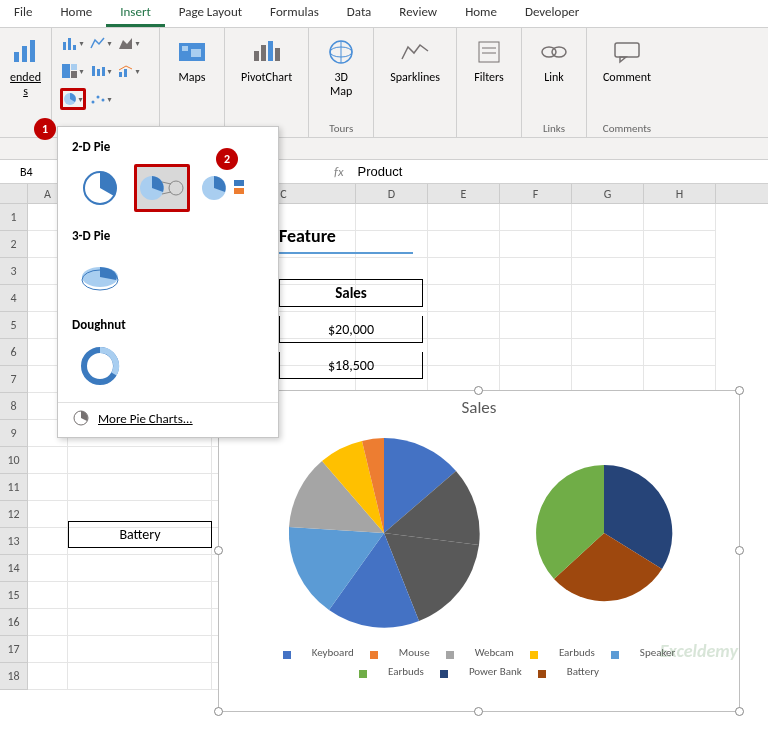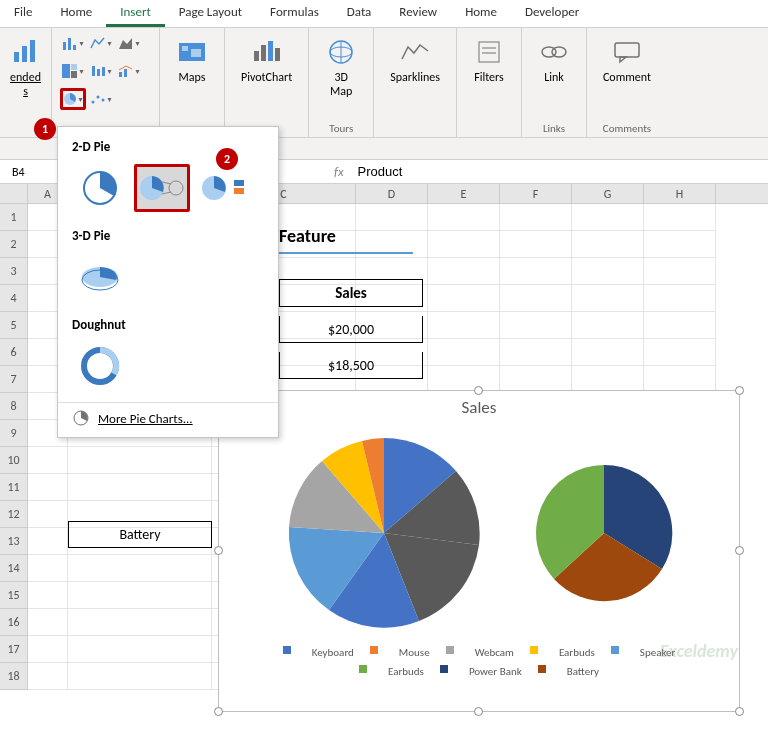--- a/index.html
+++ b/index.html
@@ -29,21 +29,21 @@
 .pie-menu { position: absolute; left: 57px; top: 126px; width: 222px; background: #fff; border: 1px solid #c6c6c6; box-shadow: 2px 2px 6px rgba(0,0,0,0.2); z-index: 40; padding: 8px 0 4px; }
 .pie-menu .section-title { font-weight: 600; padding: 4px 14px; font-size: 13px; }
 .pie-menu .pie-row { display: flex; gap: 6px; padding: 6px 14px 12px; }
 .pie-thumb { width: 56px; height: 48px; display: flex; align-items: center; justify-content: center; cursor: pointer; border-radius: 2px; }
 .pie-thumb.highlighted { border: 3px solid #c00000; background: #d8d8d8; }
 .more-link { padding: 6px 14px; display: flex; align-items: center; gap: 8px; cursor: pointer; border-top: 1px solid #e0e0e0; }
 .more-link span { text-decoration: underline; }
 
 
 .formula-row { display: flex; height: 24px; border-bottom: 1px solid #d0d0d0; align-items: center; }
-.name-box { width: 62px; border-right: 1px solid #d0d0d0; padding-left: 12px; font-size: 12px; height: 100%; display: flex; align-items: center; }
+.name-box { width: 62px; border-right: 1px solid #d0d0d0; padding-left: 20px; font-size: 12px; height: 100%; display: flex; align-items: center; }
 .fx-area { display: flex; align-items: center; flex: 1; margin-left: 48px; }
 .fx-label { font-style: italic; color: #888; padding: 0 8px; }
 .fx-input { border: none; outline: none; flex: 1; font-size: 13px; padding-left: 6px; }
 
 
 .sheet { position: relative; }
 .col-headers { display: flex; height: 20px; background: #e6e6e6; border-bottom: 1px solid #ccc; }
 .corner { width: 28px; border-right: 1px solid #ccc; background: #e6e6e6; }
 .col-h { border-right: 1px solid #ccc; text-align: center; font-size: 12px; color: #555; display: flex; align-items: center; justify-content: center; }
 .col-A { width: 40px; }
@@ -65,21 +65,21 @@
 .data-table .td { border: 1.5px solid #000; border-top: none; text-align: center; height: 27px; display: flex; align-items: center; justify-content: center; font-size: 14px; margin-top: 9px; }
 
 .battery-cell { position: absolute; left: 68px; top: 337px; width: 144px; height: 27px; border: 1.5px solid #000; display: flex; align-items: center; justify-content: center; font-size: 14px; }
 
 
 .chart-box { position: absolute; left: 218px; top: 206px; width: 522px; height: 322px; background: #fff; border: 1px solid #bfbfbf; }
 .chart-handle { width: 9px; height: 9px; background: #fff; border: 1px solid #888; border-radius: 50%; position: absolute; }
 .chart-title { text-align: center; font-size: 17px; color: #595959; margin-top: 6px; }
 .chart-body { display: flex; align-items: center; justify-content: center; gap: 40px; margin-top: 10px; }
 .legend { display: flex; flex-wrap: wrap; justify-content: center; gap: 6px 16px; padding: 8px 30px 4px; font-size: 11px; color: #595959; }
-.legend-item { display: flex; align-items: flex-start; gap: 21px; }
+.legend-item { display: flex; align-items: flex-end; gap: 21px; }
 .legend-sw { width: 8px; height: 8px; }
 
 .watermark { position: absolute; right: 30px; bottom: 28px; font-size: 18px; color: rgba(100,150,100,0.25); font-style: italic; font-weight: bold; }
 </style>
 </head>
 <body>
 
 <div class="ribbon-tabs">
   <div class="ribbon-tab">File</div>
   <div class="ribbon-tab">Home</div>

